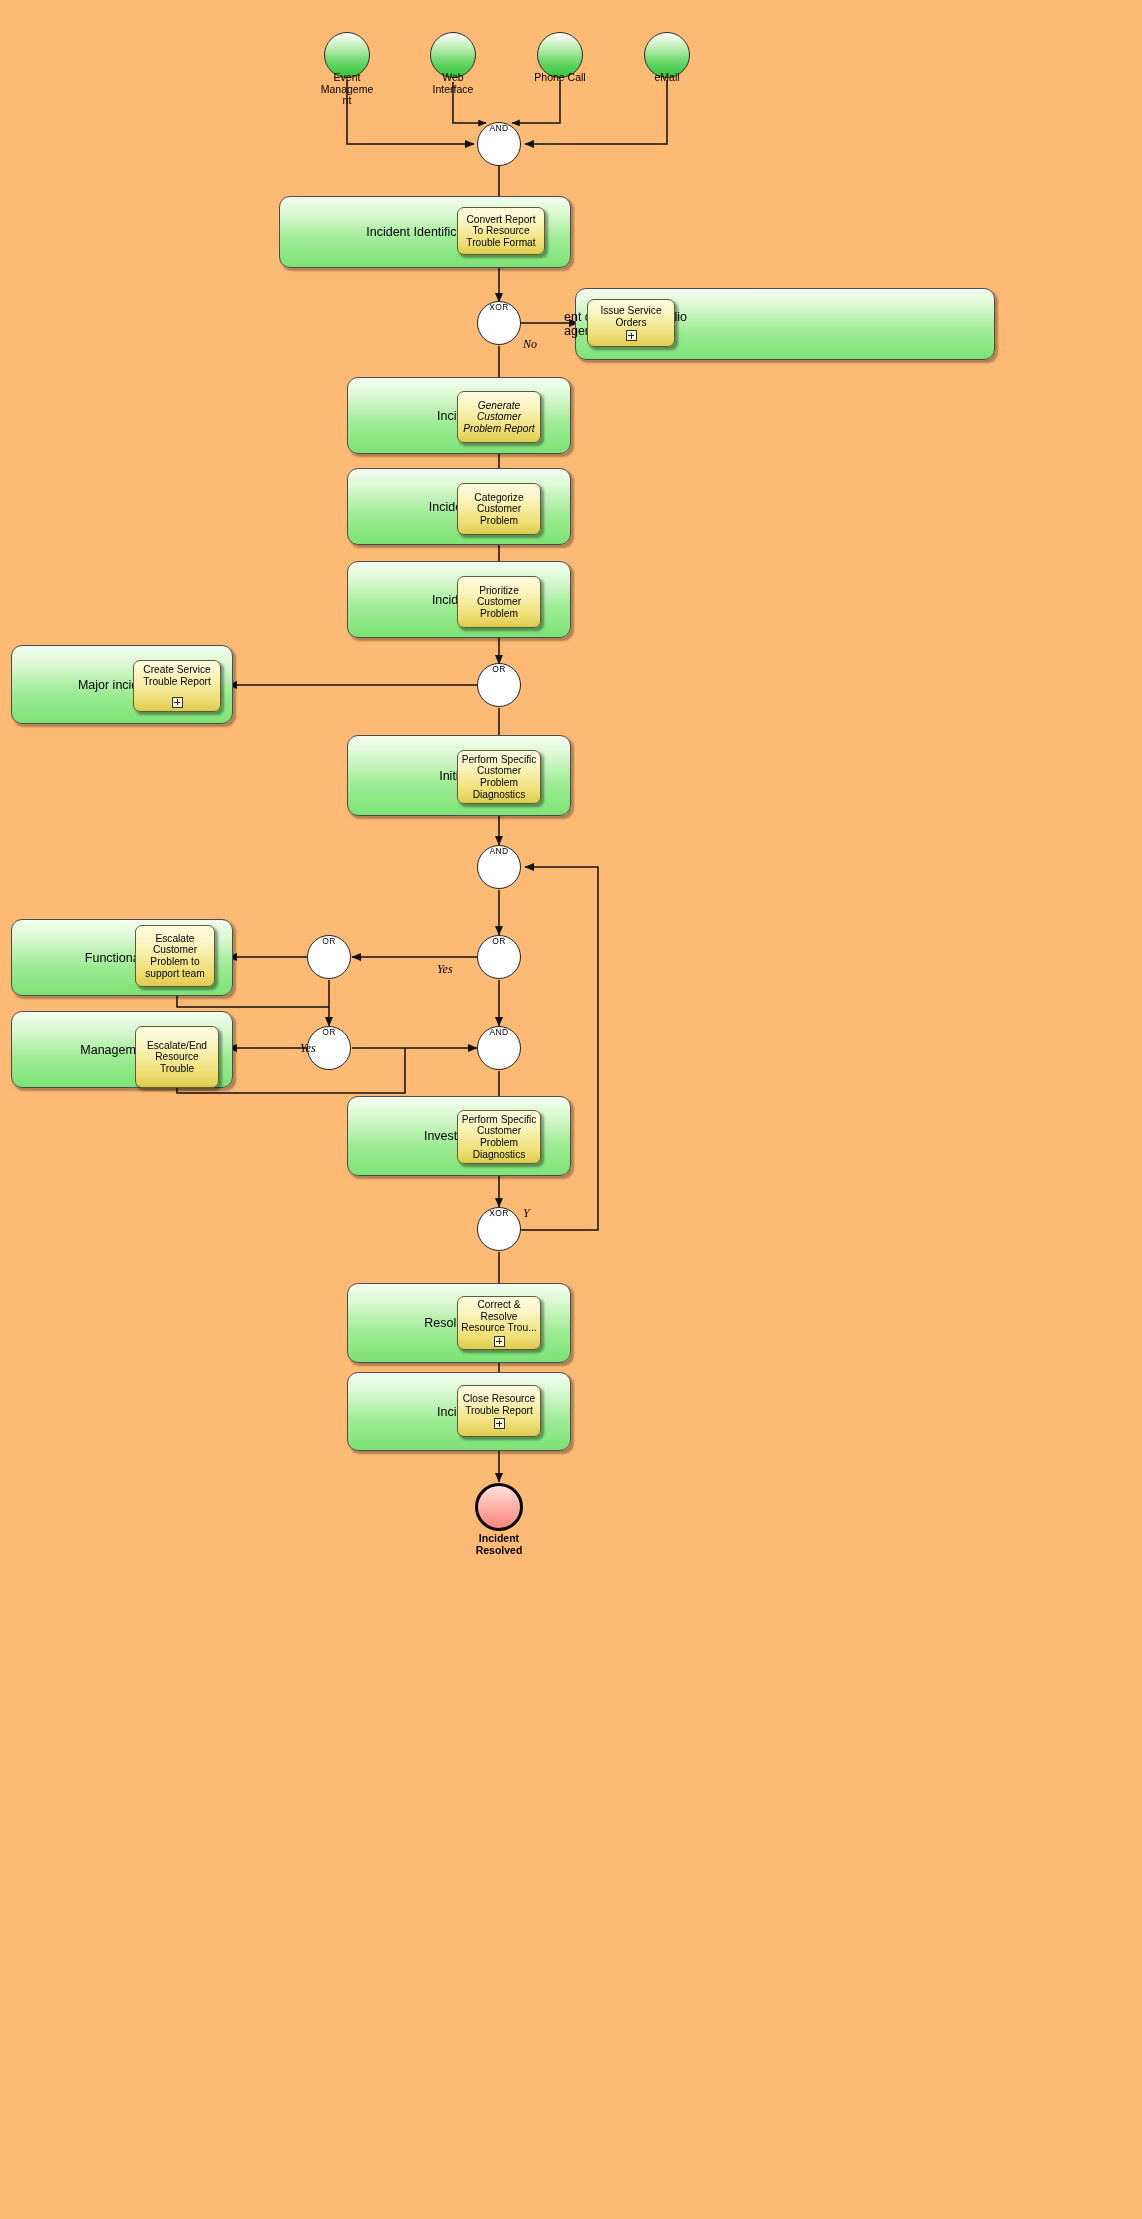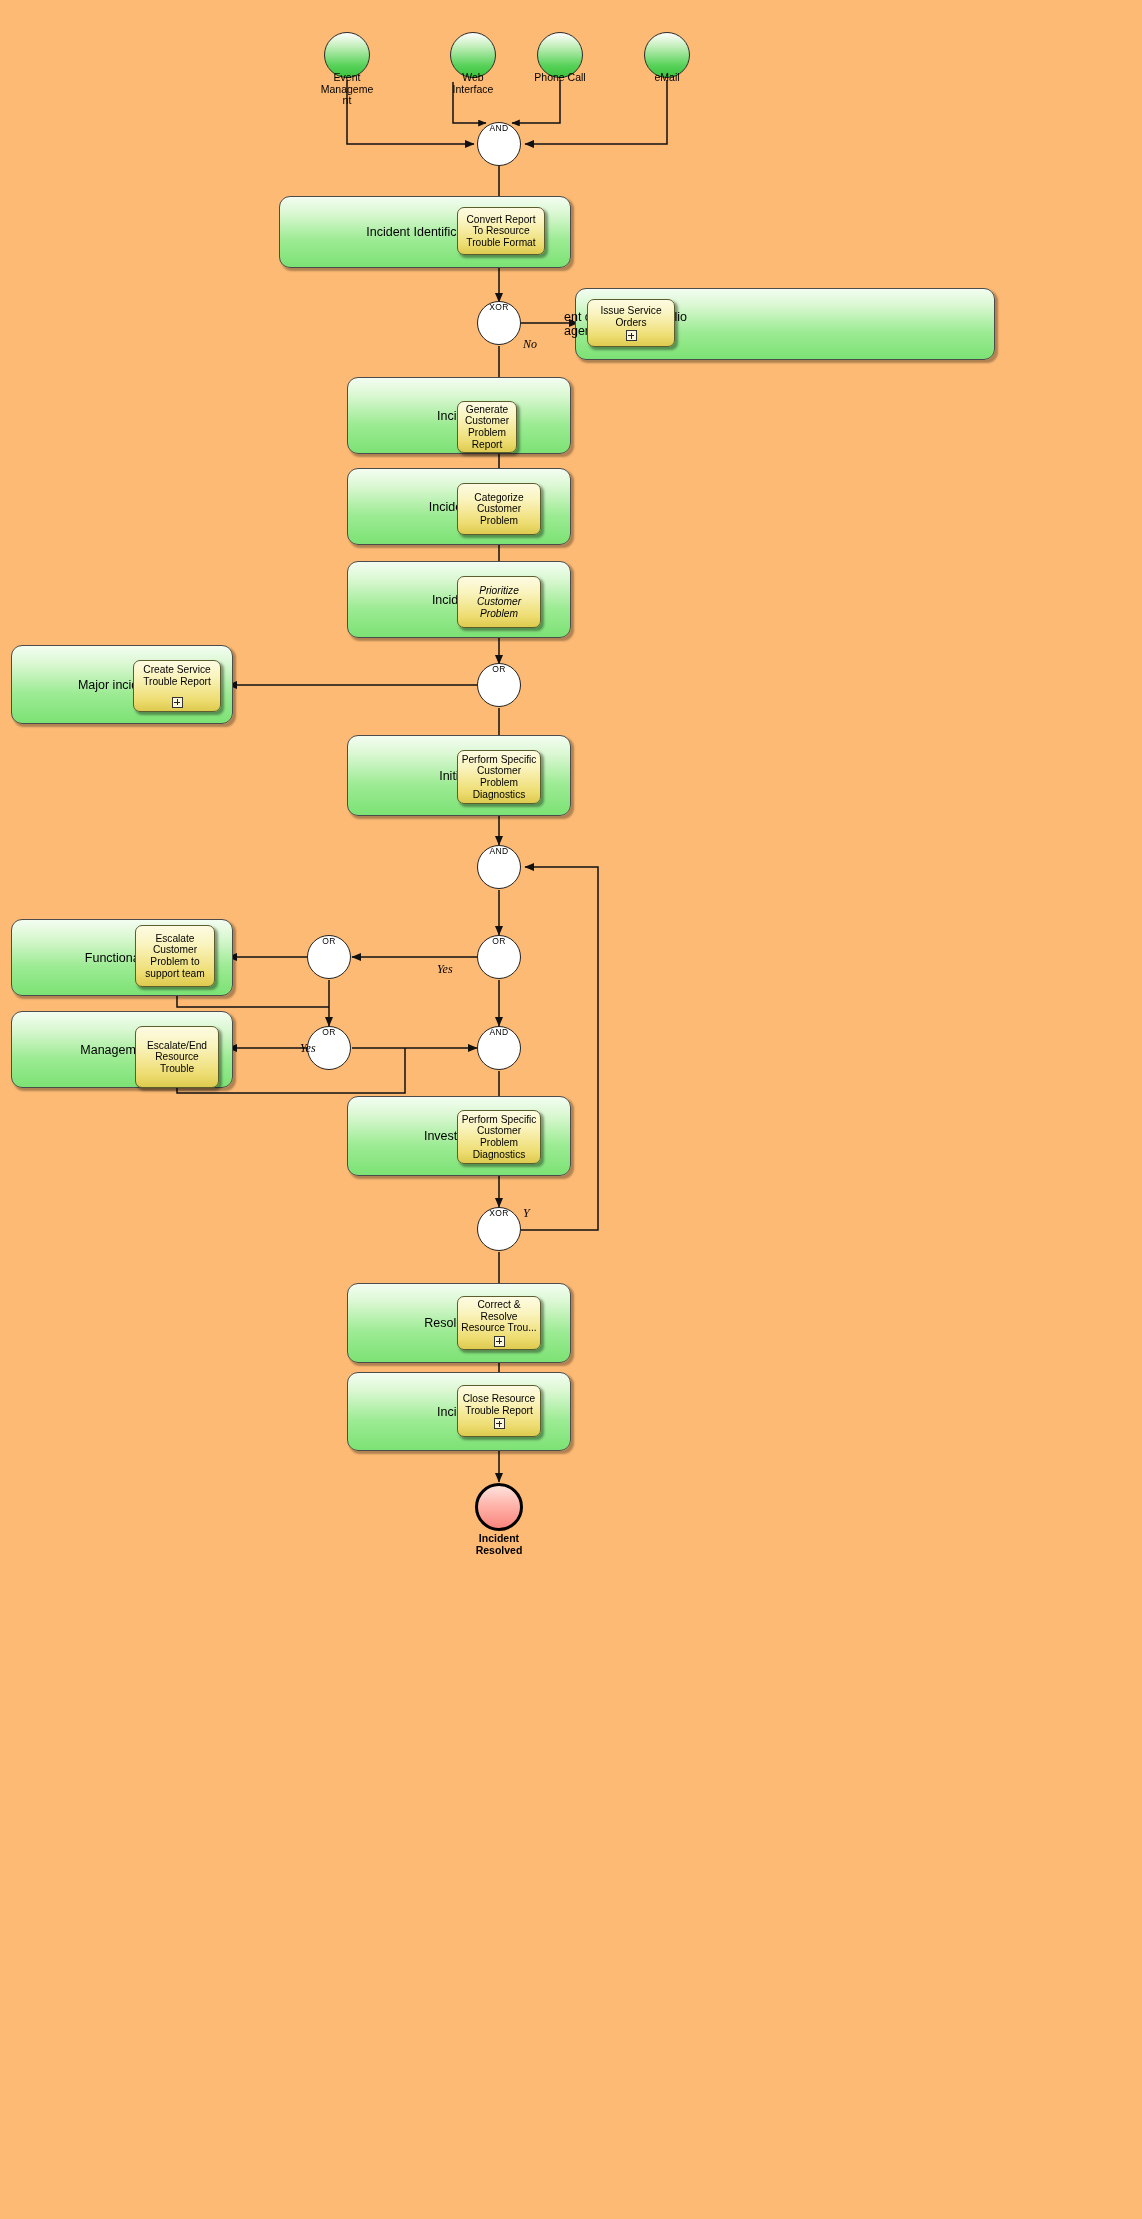--- a/index.html
+++ b/index.html
@@ -228,21 +228,21 @@
       <path d="M499,1437 L499,1482" marker-end="url(#ah)"></path>
     </g>
   </svg>
 
   <div class="ev" style="left:324px; top:32px;">
     <div class="bubble"></div>
     <div class="ev-label">Event
 Manageme
 nt</div>
   </div>
-  <div class="ev" style="left:450px; top:32px;">
+  <div class="ev" style="left:430px; top:32px;">
     <div class="bubble"></div>
     <div class="ev-label">Web
 Interface</div>
   </div>
   <div class="ev" style="left:537px; top:32px;">
     <div class="bubble"></div>
     <div class="ev-label">Phone Call</div>
   </div>
   <div class="ev" style="left:644px; top:32px;">
     <div class="bubble"></div>
@@ -331,33 +331,33 @@
 To Resource
 Trouble Format</div>
   </div>
 
   <div class="task" style="left:587px; top:299px; width:88px; height:48px;">
     <div class="task-label">Issue Service
 Orders</div>
     <div class="plus"></div>
   </div>
 
-  <div class="task" style="left:457px; top:401px; width:60px; height:52px;">
+  <div class="task" style="left:457px; top:391px; width:84px; height:52px;font-style:italic;">
     <div class="task-label">Generate
 Customer
 Problem Report</div>
   </div>
 
   <div class="task" style="left:457px; top:483px; width:84px; height:52px;">
     <div class="task-label">Categorize
 Customer
 Problem</div>
   </div>
 
-  <div class="task" style="left:457px; top:576px; width:84px; height:52px;font-style:italic;">
+  <div class="task" style="left:457px; top:576px; width:84px; height:52px;">
     <div class="task-label">Prioritize
 Customer
 Problem</div>
   </div>
 
   <div class="task" style="left:133px; top:660px; width:88px; height:52px;gap:7px;">
     <div class="task-label">Create Service
 Trouble Report</div>
     <div class="plus"></div>
   </div>

